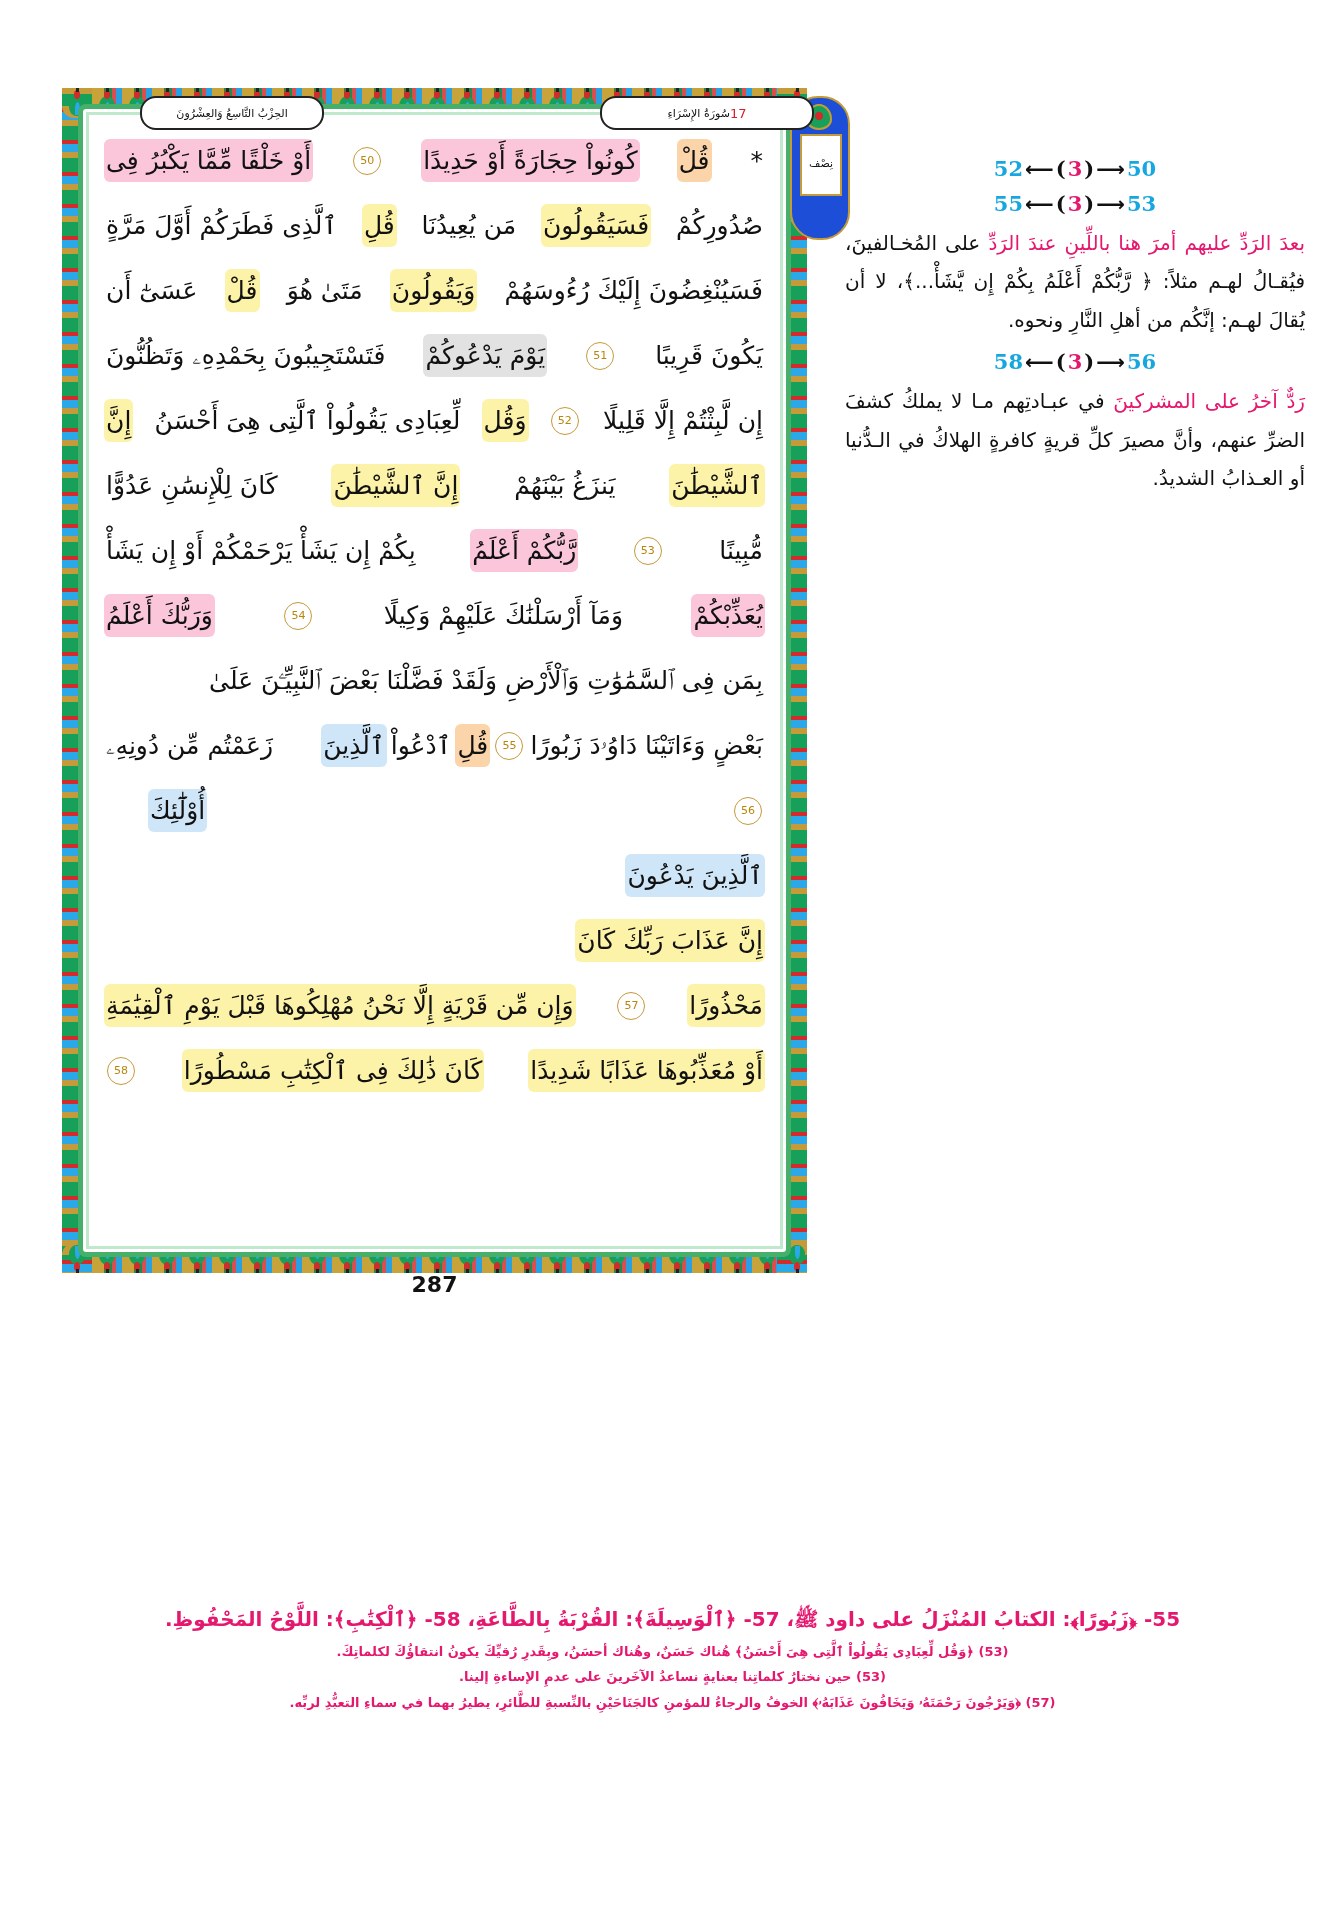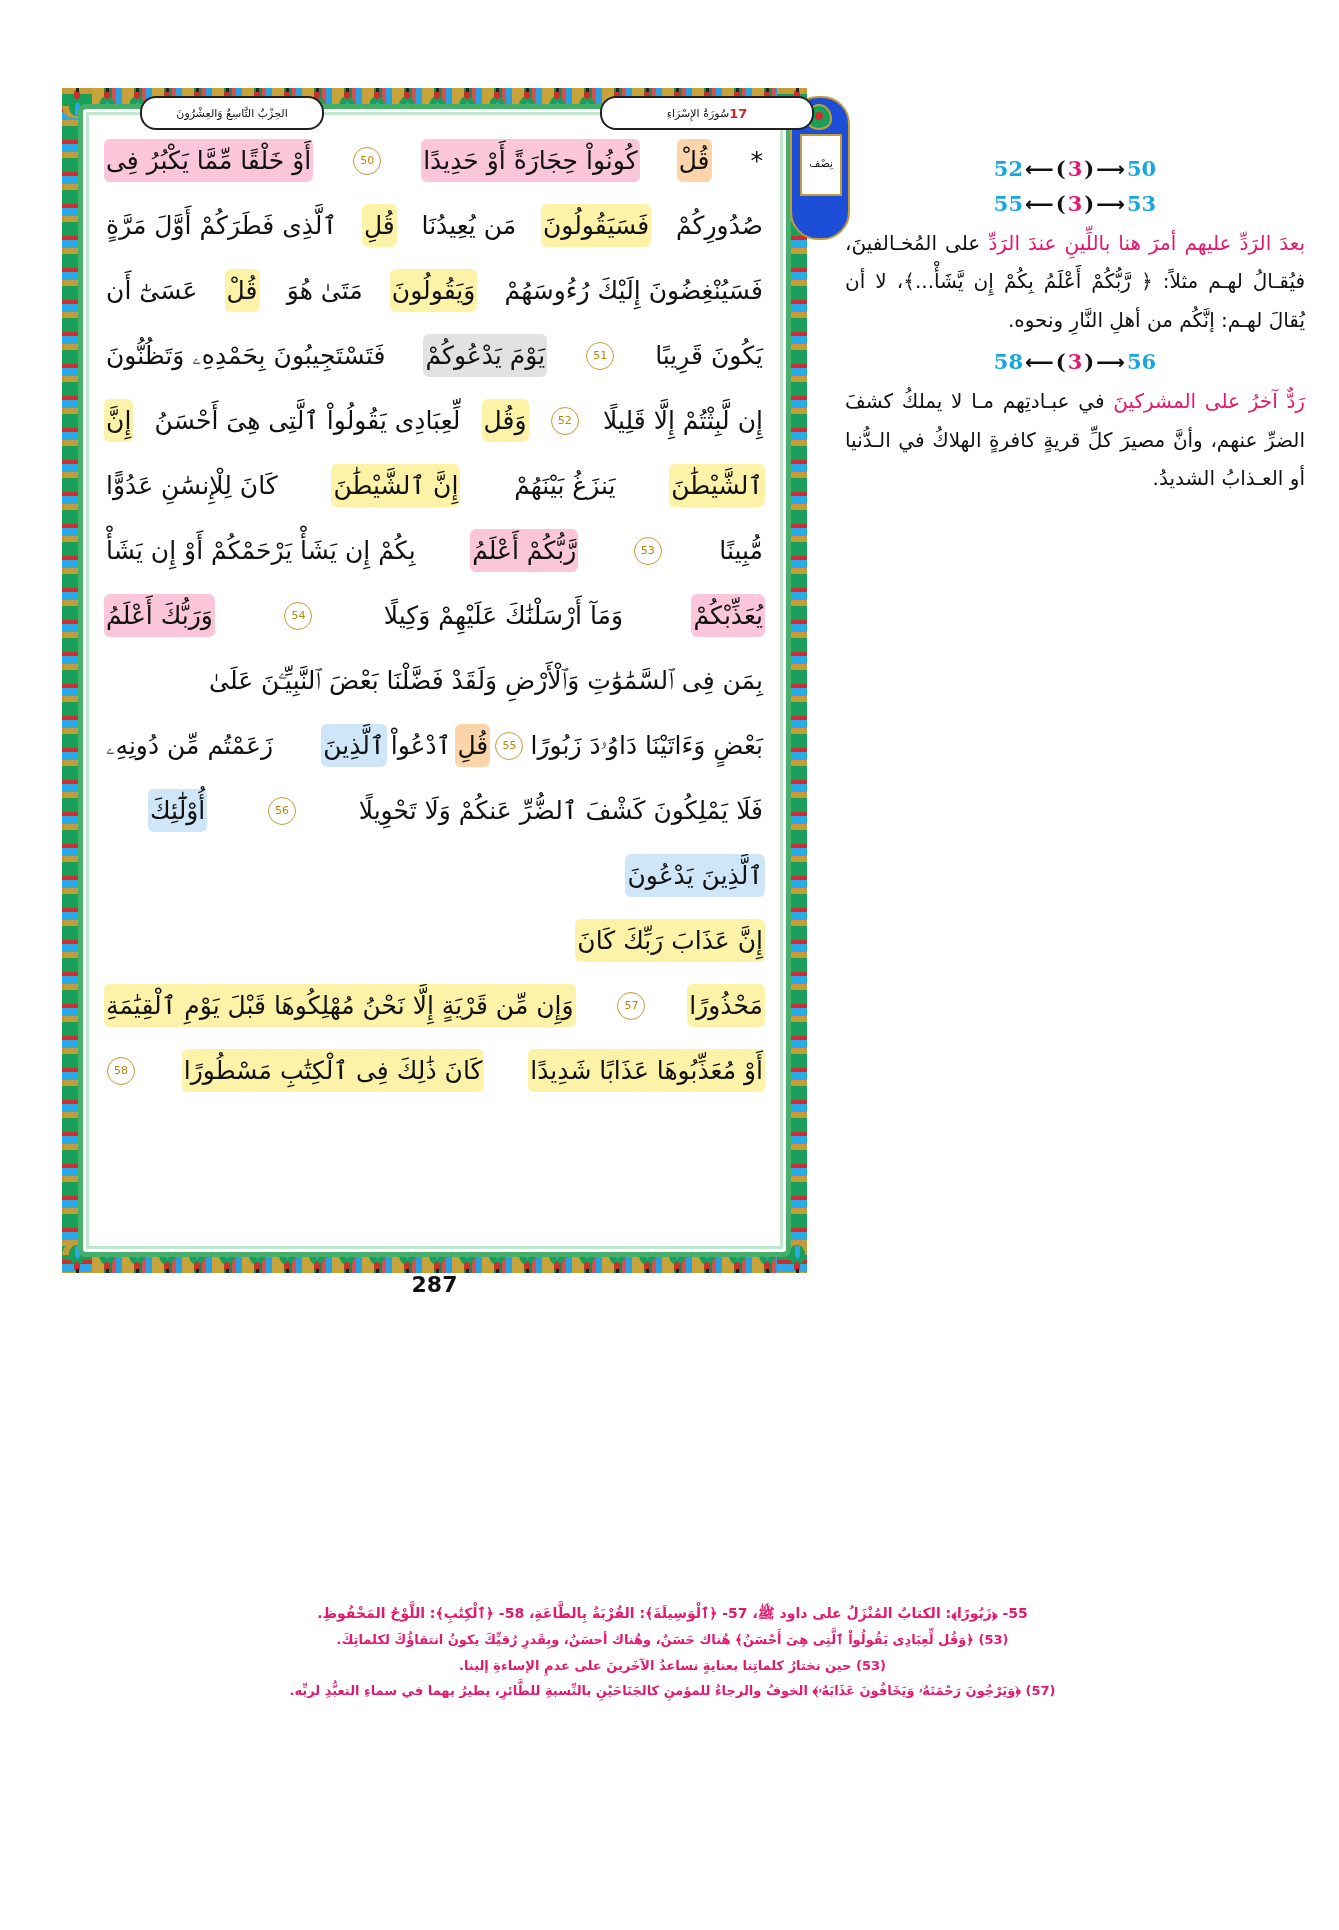--- a/index.html
+++ b/index.html
@@ -44,21 +44,21 @@
   .side-strip.right{left:777px;}
 
   
   .hdr-badge{
     position:absolute;top:96px;height:30px;background:#fff;border:2px solid #222;border-radius:16px;
     display:flex;align-items:center;justify-content:center;
     font-family:"DejaVu Sans","Liberation Sans",sans-serif;font-size:11px;color:#111;white-space:nowrap;padding:0 10px;z-index:12;
   }
   #hizb-badge{left:140px;width:160px;}
   #surah-badge{left:600px;width:190px;}
-  .surah-num{color:#d2232a;font-weight:bold;font-size:13px;}
+  .surah-num{color:#d2232a;font-weight:normal;font-size:13px;}
 
   
   #half-marker{
     position:absolute;left:790px;top:96px;width:56px;height:140px;z-index:11;
     background:#1d4ed8;border:2px solid #c59a38;border-radius:28px;
   }
   #half-marker .lozenge{
     position:absolute;left:8px;top:36px;width:38px;height:58px;background:#fff;border:2px solid #c59a38;
   }
   #half-marker .lozenge span{display:block;text-align:center;font-size:11px;line-height:56px;color:#111;}
@@ -115,21 +115,21 @@
   }
   .t-cyan{color:#16a7e0;}
   .t-pink{color:#e5186f;}
   .t-black{color:#111;}
 
   
   #footnotes{
     position:absolute;left:60px;top:1600px;width:1225px;
     direction:rtl;text-align:center;color:#e5186f;
   }
-  .fn-line{font-size:14px;line-height:1.95;font-weight:bold;white-space:nowrap;}
+  .fn-line{font-size:20px;line-height:1.95;font-weight:bold;white-space:nowrap;}
   .fn-line.fn-small{font-size:13px;}
 </style>
 </head>
 <body>
 
 <div id="page">
 
   <div class="ornate-frame"></div>
   <div class="side-strip left"></div>
   <div class="side-strip right"></div>
@@ -562,21 +562,20 @@
       </div>
       <div class="ayah-line">
         <span class="seg">بَعْضٍ وَءَاتَيْنَا دَاوُۥدَ زَبُورًا</span>
         <span class="ayah-num">55</span>
         <span class="seg hl-orange">قُلِ</span>
         <span class="seg">ٱدْعُواْ</span>
         <span class="seg hl-blue">ٱلَّذِينَ</span>
         <span class="seg">زَعَمْتُم مِّن دُونِهِۦ</span>
       </div>
       <div class="ayah-line">
-        <span class="seg">فَلَا يَمْلِكُونَ كَشْفَ ٱلضُّرِّ عَنكُمْ وَلَا تَحْوِيلًا</span>
         <span class="ayah-num">56</span>
         <span class="seg hl-blue">أُوْلَٰٓئِكَ</span>
       </div>
       <div class="ayah-line">
         <span class="seg hl-blue">ٱلَّذِينَ يَدْعُونَ</span>
       </div>
       <div class="ayah-line">
         <span class="seg hl-yellow">إِنَّ عَذَابَ رَبِّكَ كَانَ</span>
       </div>
       <div class="ayah-line">

